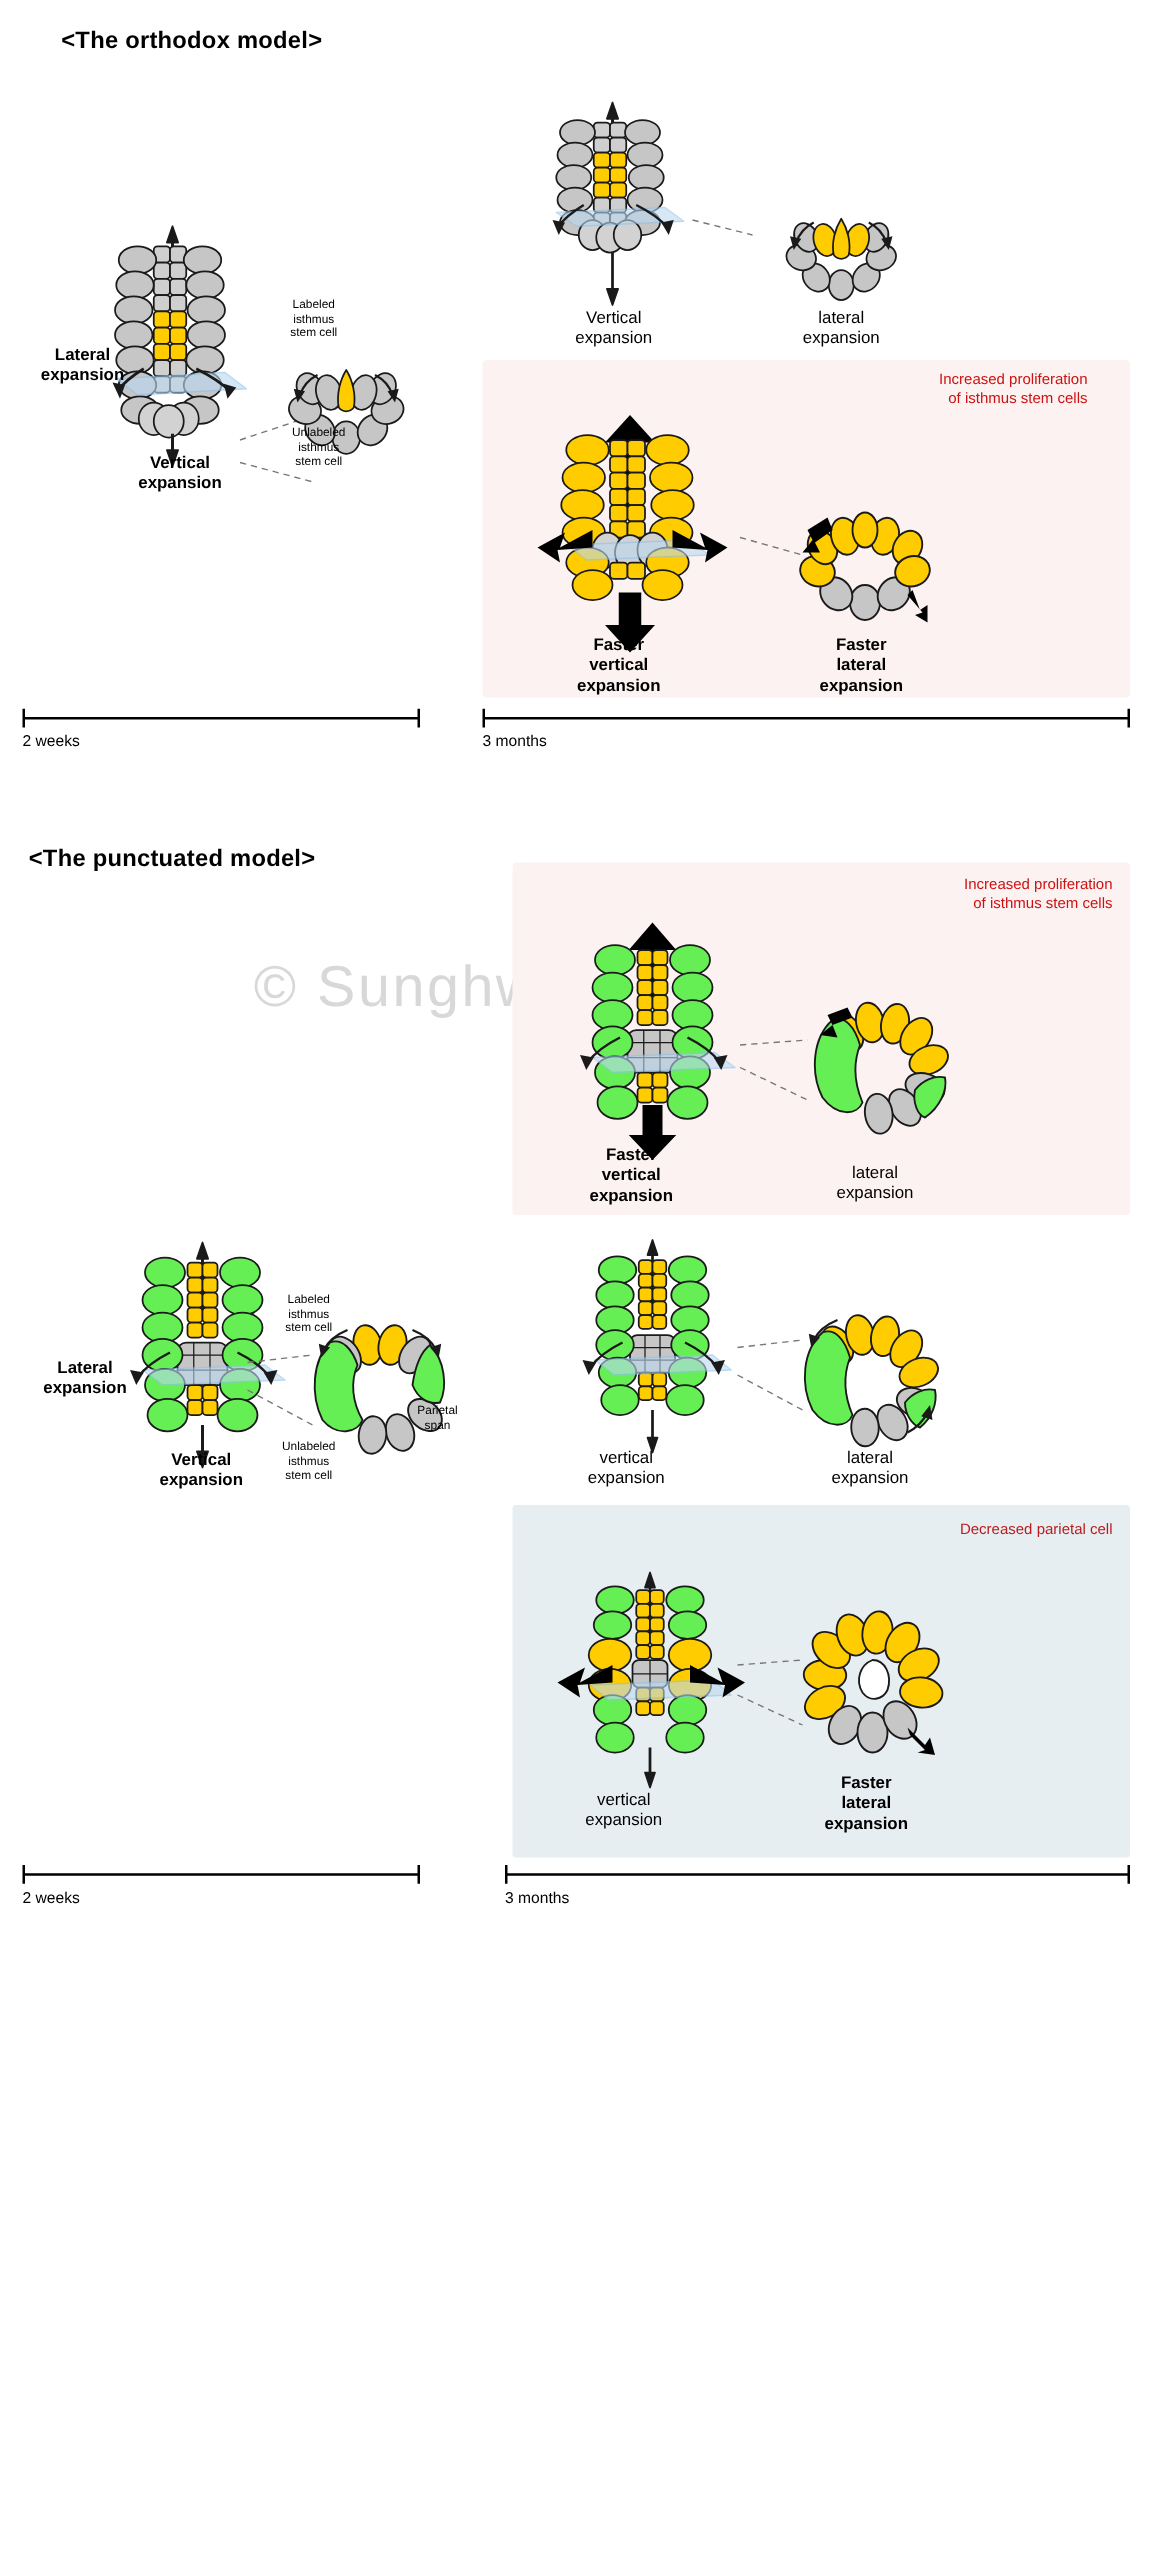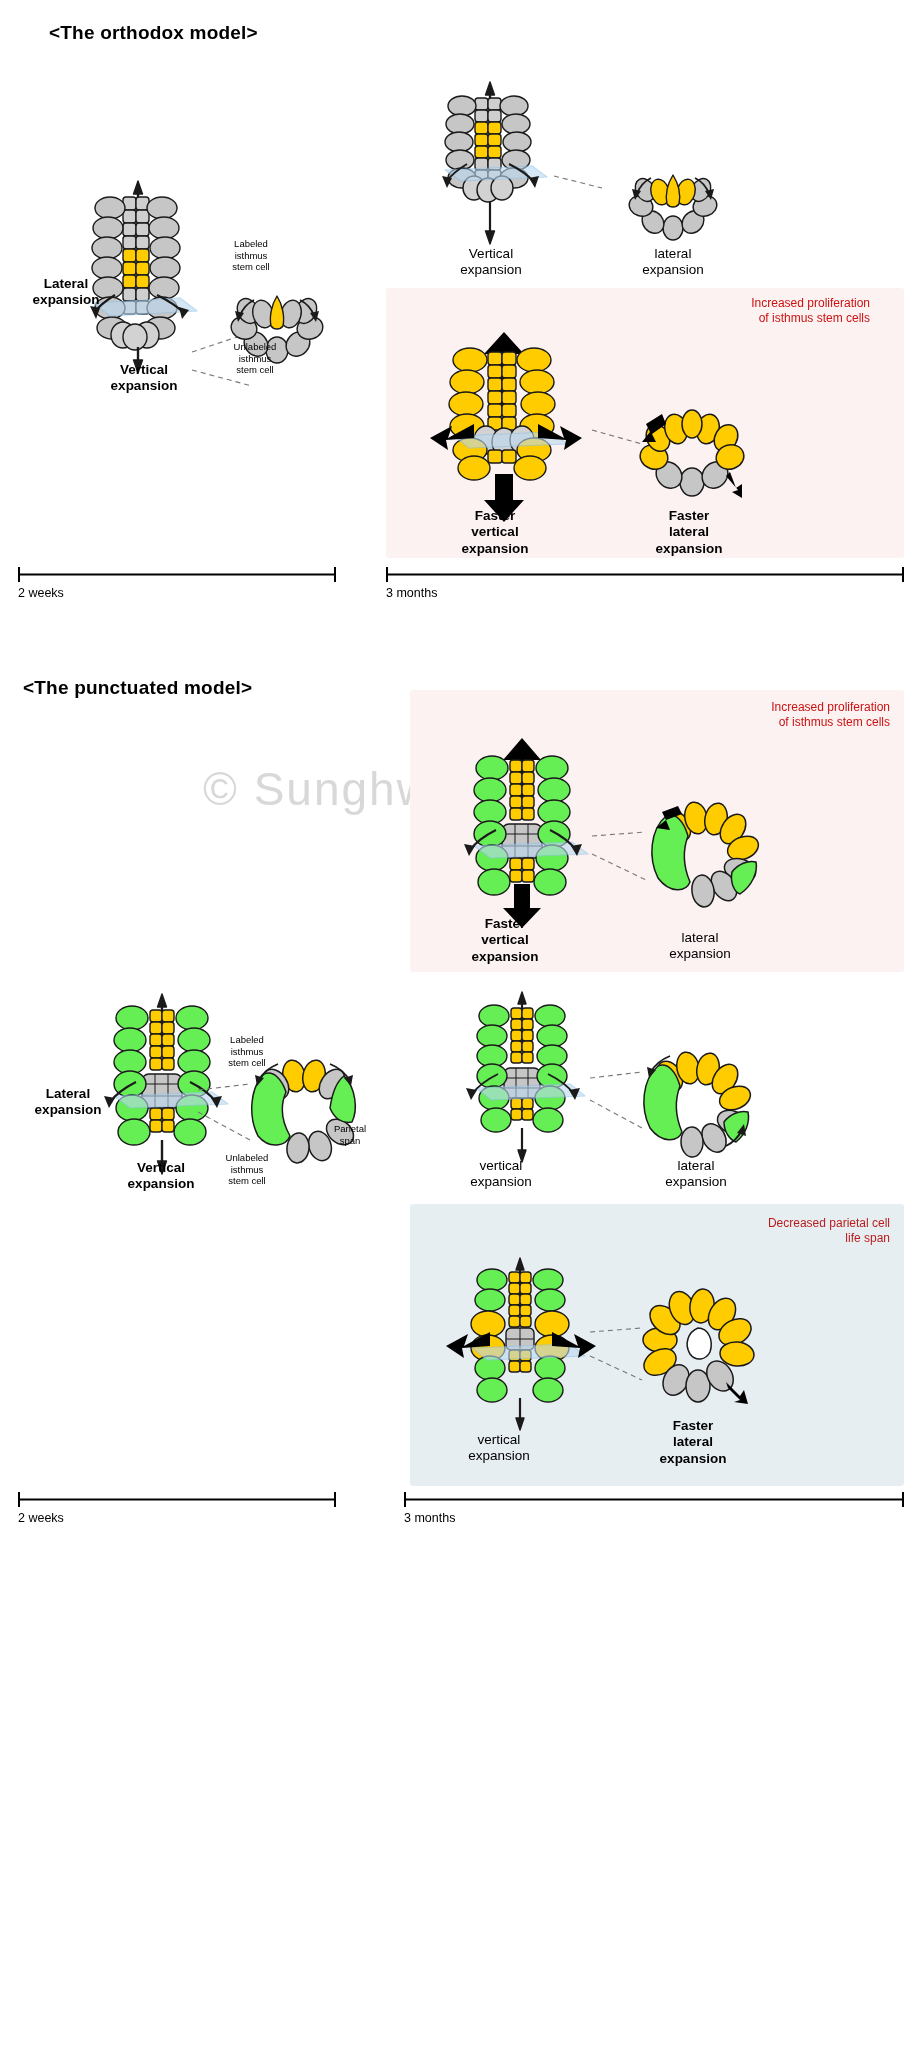--- a/index.html
+++ b/index.html
@@ -673,21 +673,20 @@
 </div>
 <div class="abs lbl-plain" style="left:645px;top:1158px;width:102px;">
   <div>lateral</div>
   <div>expansion</div>
 </div>
 
 <div class="abs blue-box" style="left:410px;top:1204px;width:494px;height:282px;"></div>
 
 <div class="abs panel-title" style="left:420px;top:1216px;width:470px;color:#b91c1c;">
   <div>Decreased parietal cell</div>
-  <div>life span</div>
 </div>
 
 <svg class="abs" style="left:428px;top:1256px;" width="190" height="180" viewBox="0 0 190 180">
   <g stroke="#1a1a1a" stroke-width="1.4" stroke-linejoin="round">
     <line x1="92" y1="56" x2="92" y2="10" stroke-width="2.2"></line>
     <path d="M92,2 L88,14 L96,14 z" fill="#1a1a1a"></path>
     <g fill="#FFCC00">
       <rect x="81" y="16" width="11" height="11" rx="3"></rect>
         <rect x="92" y="16" width="11" height="11" rx="3"></rect>
       <rect x="81" y="27" width="11" height="11" rx="3"></rect>

